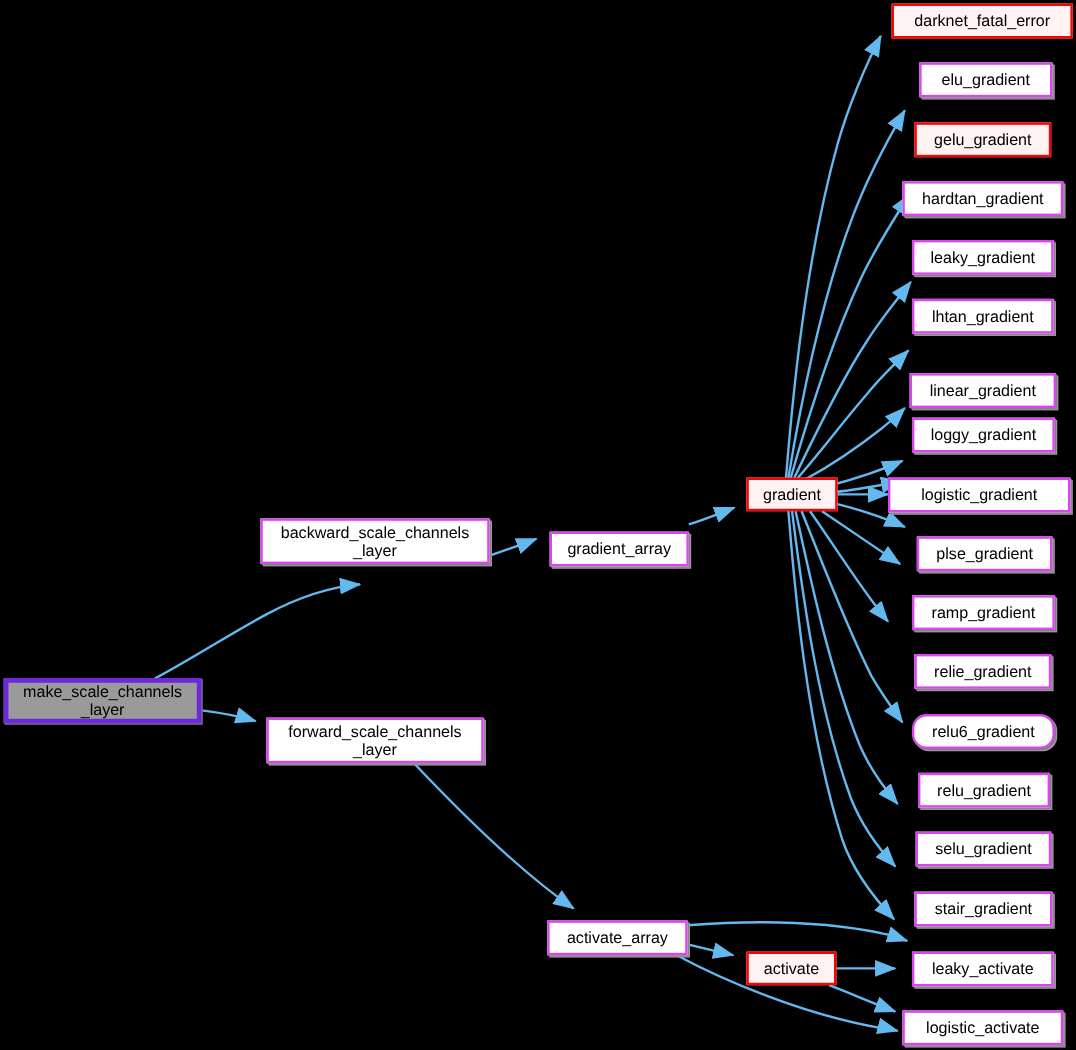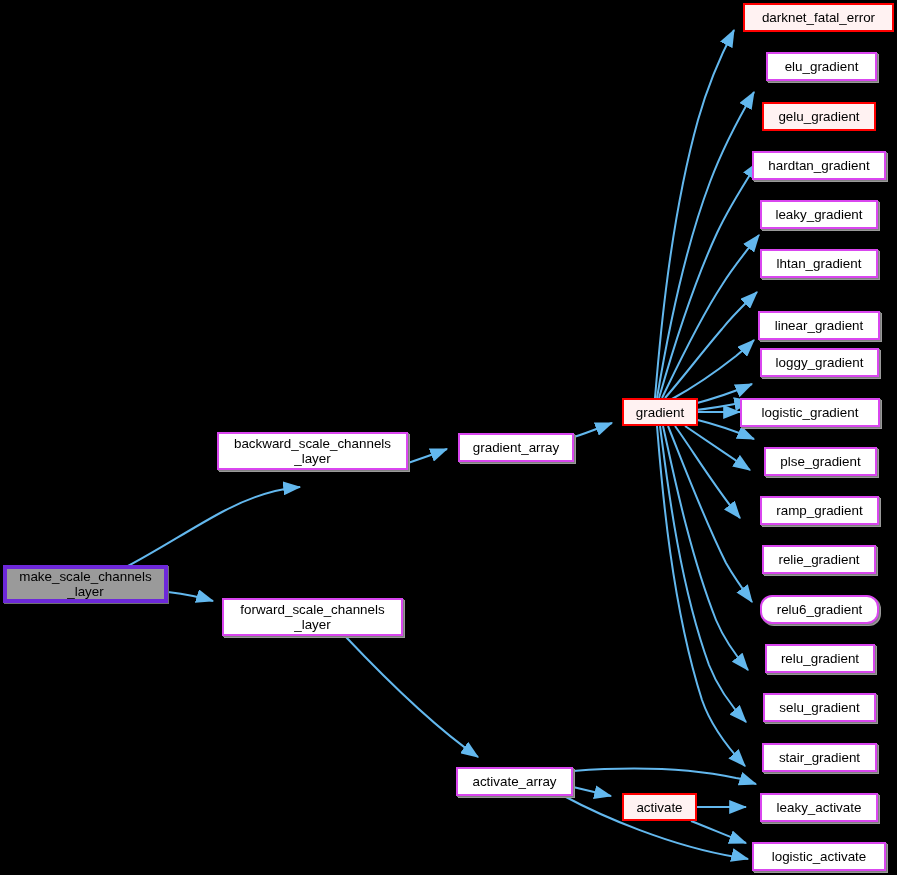--- a/index.html
+++ b/index.html
@@ -90,33 +90,33 @@
         <path d="M691,821 C709,828 730,837 746,843" marker-end="url(#arrowhead)" stroke="#63b8ee"></path>
       </g>
   </svg>
   <div id="nodes">
       <div class="node current" style="left: 3px; top: 565px; width: 165px; height: 38px;">make_scale_channels
 _layer</div>
       <div class="node plain" style="left: 217px; top: 432px; width: 191px; height: 38px;">backward_scale_channels
 _layer</div>
       <div class="node plain" style="left: 222px; top: 598px; width: 181px; height: 38px;">forward_scale_channels
 _layer</div>
-      <div class="node plain" style="left: 458px; top: 433px; width: 116px; height: 29px;">gradient_array</div>
+      <div class="node plain" style="left: 458px; top: 443px; width: 116px; height: 29px;">gradient_array</div>
       <div class="node plain" style="left: 456px; top: 767px; width: 117px; height: 29px;">activate_array</div>
       <div class="node highlight" style="left: 622px; top: 398px; width: 76px; height: 28px;">gradient</div>
       <div class="node highlight" style="left: 622px; top: 793px; width: 75px; height: 28px;">activate</div>
       <div class="node highlight" style="left: 743px; top: 3px; width: 151px; height: 29px;">darknet_fatal_error</div>
       <div class="node plain" style="left: 766px; top: 52px; width: 111px; height: 29px;">elu_gradient</div>
       <div class="node highlight" style="left: 762px; top: 102px; width: 114px; height: 29px;">gelu_gradient</div>
       <div class="node plain" style="left: 752px; top: 151px; width: 134px; height: 29px;">hardtan_gradient</div>
       <div class="node plain" style="left: 760px; top: 200px; width: 118px; height: 29px;">leaky_gradient</div>
       <div class="node plain" style="left: 760px; top: 249px; width: 118px; height: 29px;">lhtan_gradient</div>
       <div class="node plain" style="left: 758px; top: 299px; width: 122px; height: 29px; margin-top: 12px;">linear_gradient</div>
       <div class="node plain" style="left: 760px; top: 348px; width: 119px; height: 29px;">loggy_gradient</div>
-      <div class="node plain" style="left: 740px; top: 398px; width: 140px; height: 29px;">logistic_gradient</div>
+      <div class="node plain" style="left: 740px; top: 398px; width: 152px; height: 29px;">logistic_gradient</div>
       <div class="node plain" style="left: 764px; top: 447px; width: 113px; height: 29px;">plse_gradient</div>
       <div class="node plain" style="left: 760px; top: 496px; width: 119px; height: 29px;">ramp_gradient</div>
       <div class="node plain" style="left: 762px; top: 545px; width: 114px; height: 29px;">relie_gradient</div>
       <div class="node plain" style="left: 760px; top: 595px; width: 119px; height: 29px; border-radius: 12px;">relu6_gradient</div>
       <div class="node plain" style="left: 765px; top: 644px; width: 110px; height: 29px;">relu_gradient</div>
       <div class="node plain" style="left: 763px; top: 693px; width: 113px; height: 29px;">selu_gradient</div>
       <div class="node plain" style="left: 762px; top: 743px; width: 115px; height: 29px;">stair_gradient</div>
       <div class="node plain" style="left: 760px; top: 793px; width: 118px; height: 29px;">leaky_activate</div>
       <div class="node plain" style="left: 752px; top: 842px; width: 134px; height: 29px;">logistic_activate</div>
     </div>

